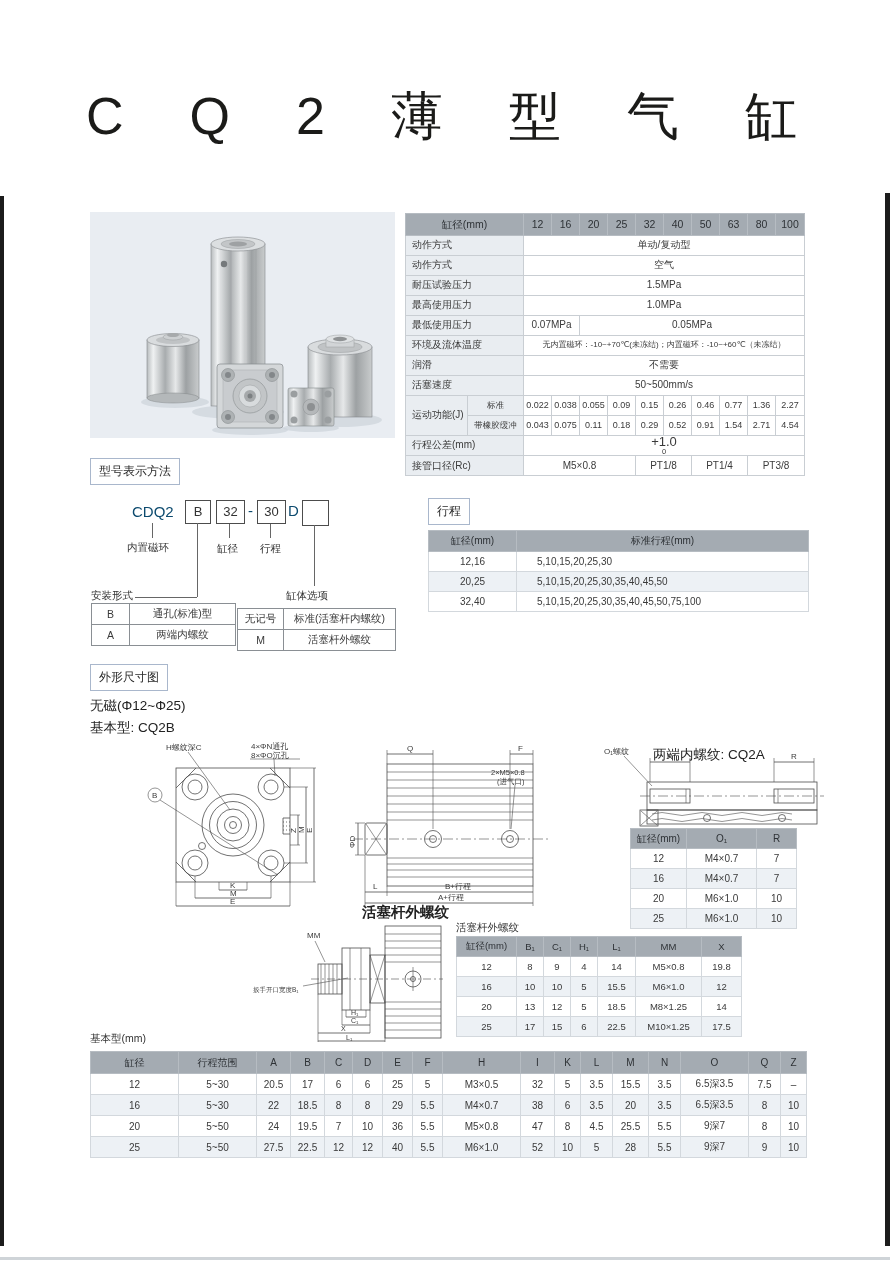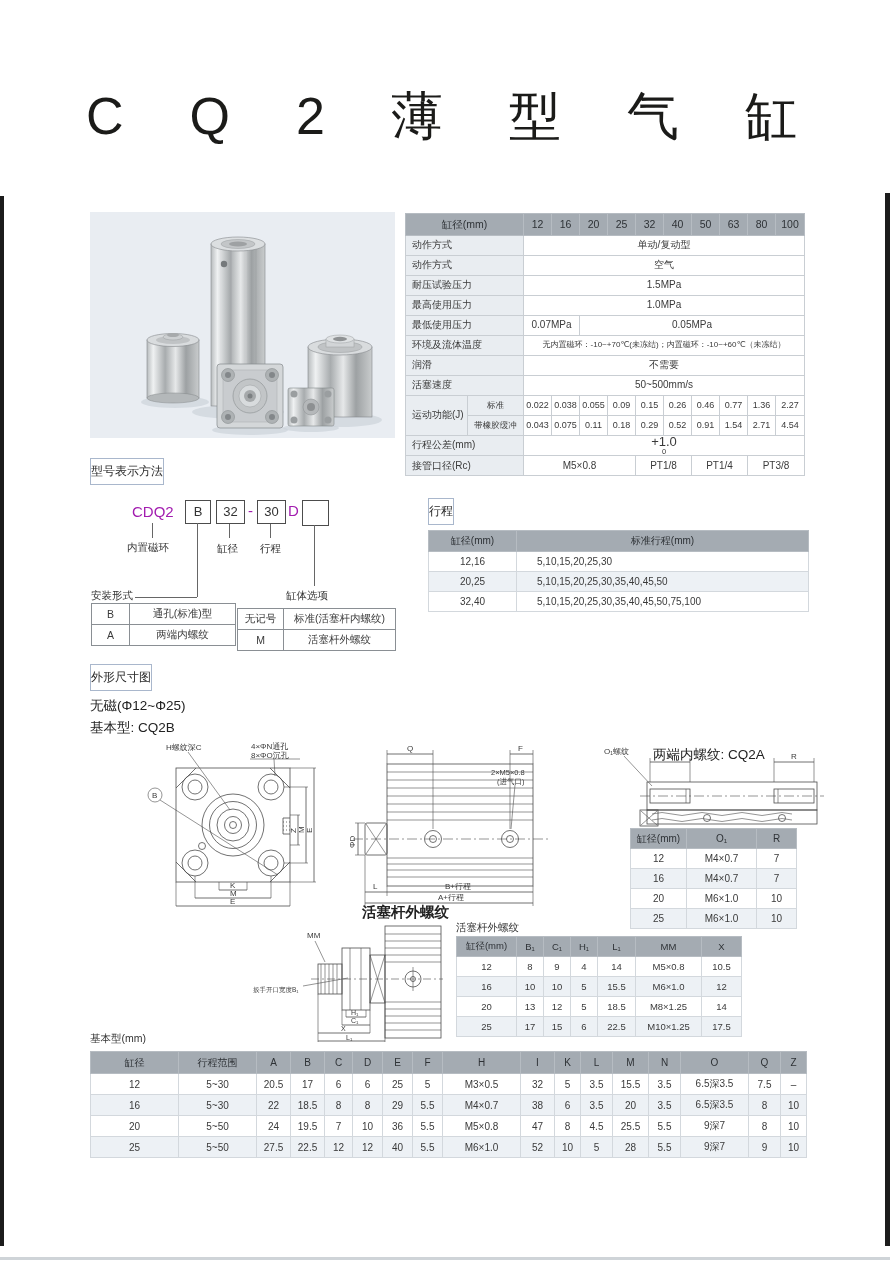--- a/index.html
+++ b/index.html
@@ -43,24 +43,24 @@
 
   .cq2a-table{left:630px;top:828px;width:166px;}
   .rod-table{left:456px;top:936px;width:285px;font-size:9.5px;}
   .rod-table th,.rod-table td{font-size:9.5px;}
   .basic-table{left:90px;top:1051px;width:716px;}
   .basic-table th{height:21px;}
   .basic-table td{height:20px;}
 
   
   .secbox{border:1px solid #a9b7cc;background:#fff;font-size:12px;color:#2a2a2a;
-          padding:4px 0;white-space:nowrap;text-align:center;}
+          padding:4px 8px;white-space:nowrap;text-align:center;}
 
   
-  .mcode{font-size:15px;color:#a21caf;}
+  .mcode{font-size:15px;color:#0c4a6e;}
   .mbox{border:1px solid #4c4c4c;width:24px;height:22px;line-height:22px;text-align:center;font-size:13px;color:#333;}
   .mbox.w27{width:27px;}
   .mbox.empty{width:25px;height:24px;}
   .vline{width:1px;background:#666;}
   .hline{height:1px;background:#666;}
   .mlabel{font-size:10.5px;color:#333;white-space:nowrap;}
   .mini-table{font-size:10.5px;background:#fff;}
   .mini-table td{border:1px solid #8a8f94;text-align:center;height:20px;padding:0 5px;overflow:hidden;white-space:nowrap;}
 
   .h13{font-size:13.5px;color:#222;white-space:nowrap;}
@@ -617,21 +617,21 @@
       </tr>
     </thead>
     <tbody>
         <tr>
           <td>12</td>
           <td>8</td>
           <td>9</td>
           <td>4</td>
           <td>14</td>
           <td>M5×0.8</td>
-          <td>10.5</td>
+          <td>19.8</td>
         </tr>
         <tr>
           <td>16</td>
           <td>10</td>
           <td>10</td>
           <td>5</td>
           <td>15.5</td>
           <td>M6×1.0</td>
           <td>12</td>
         </tr>

